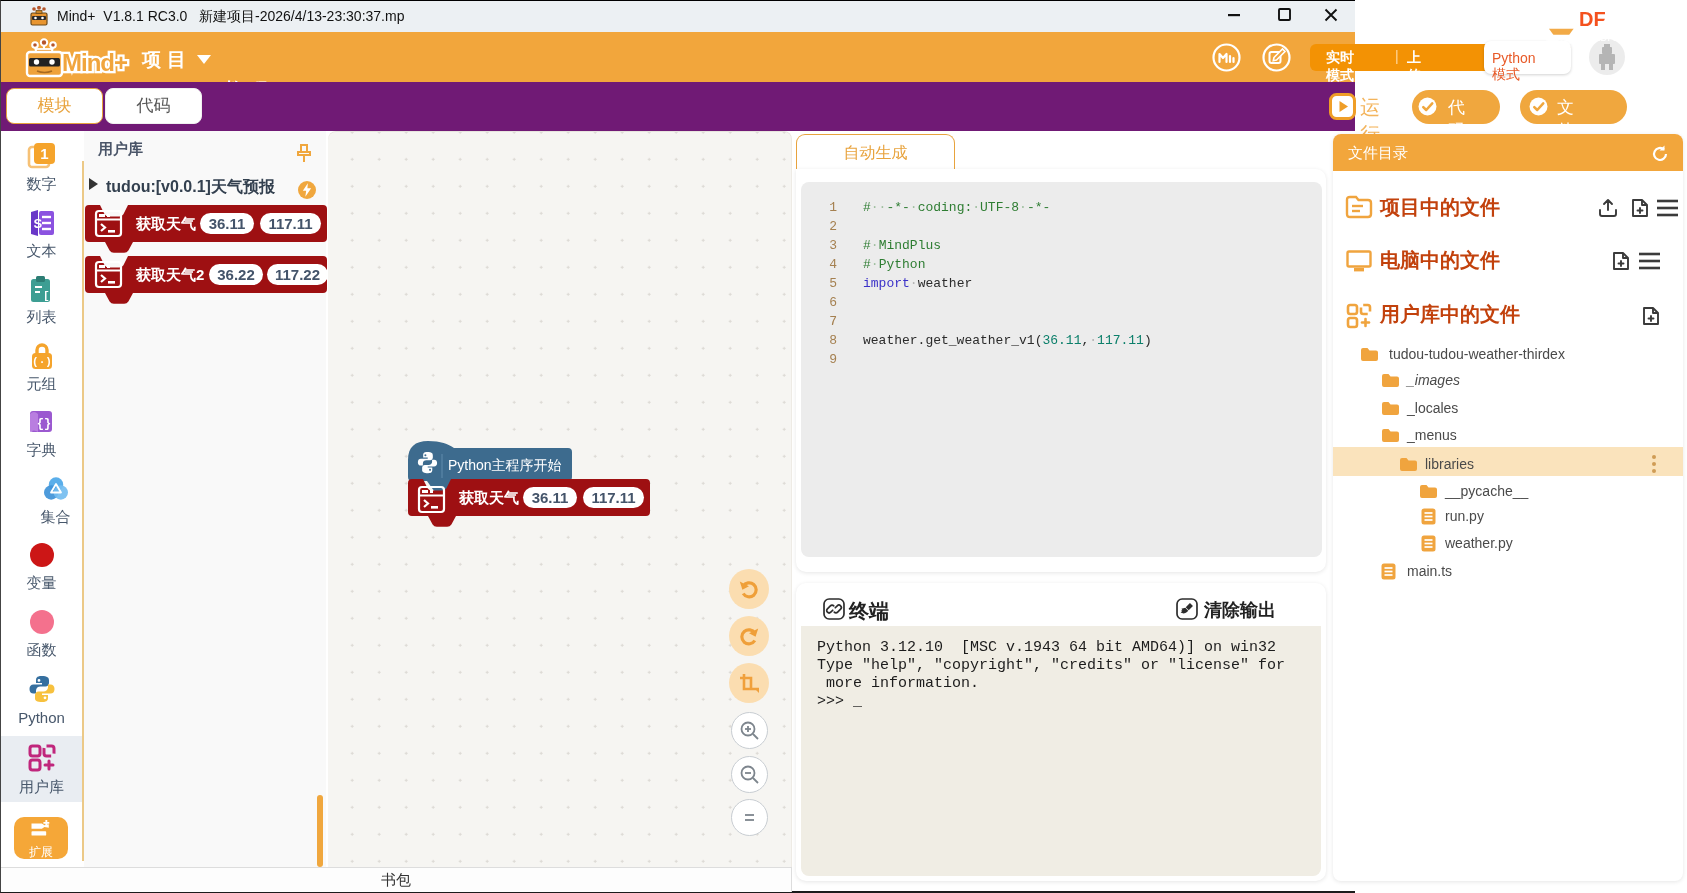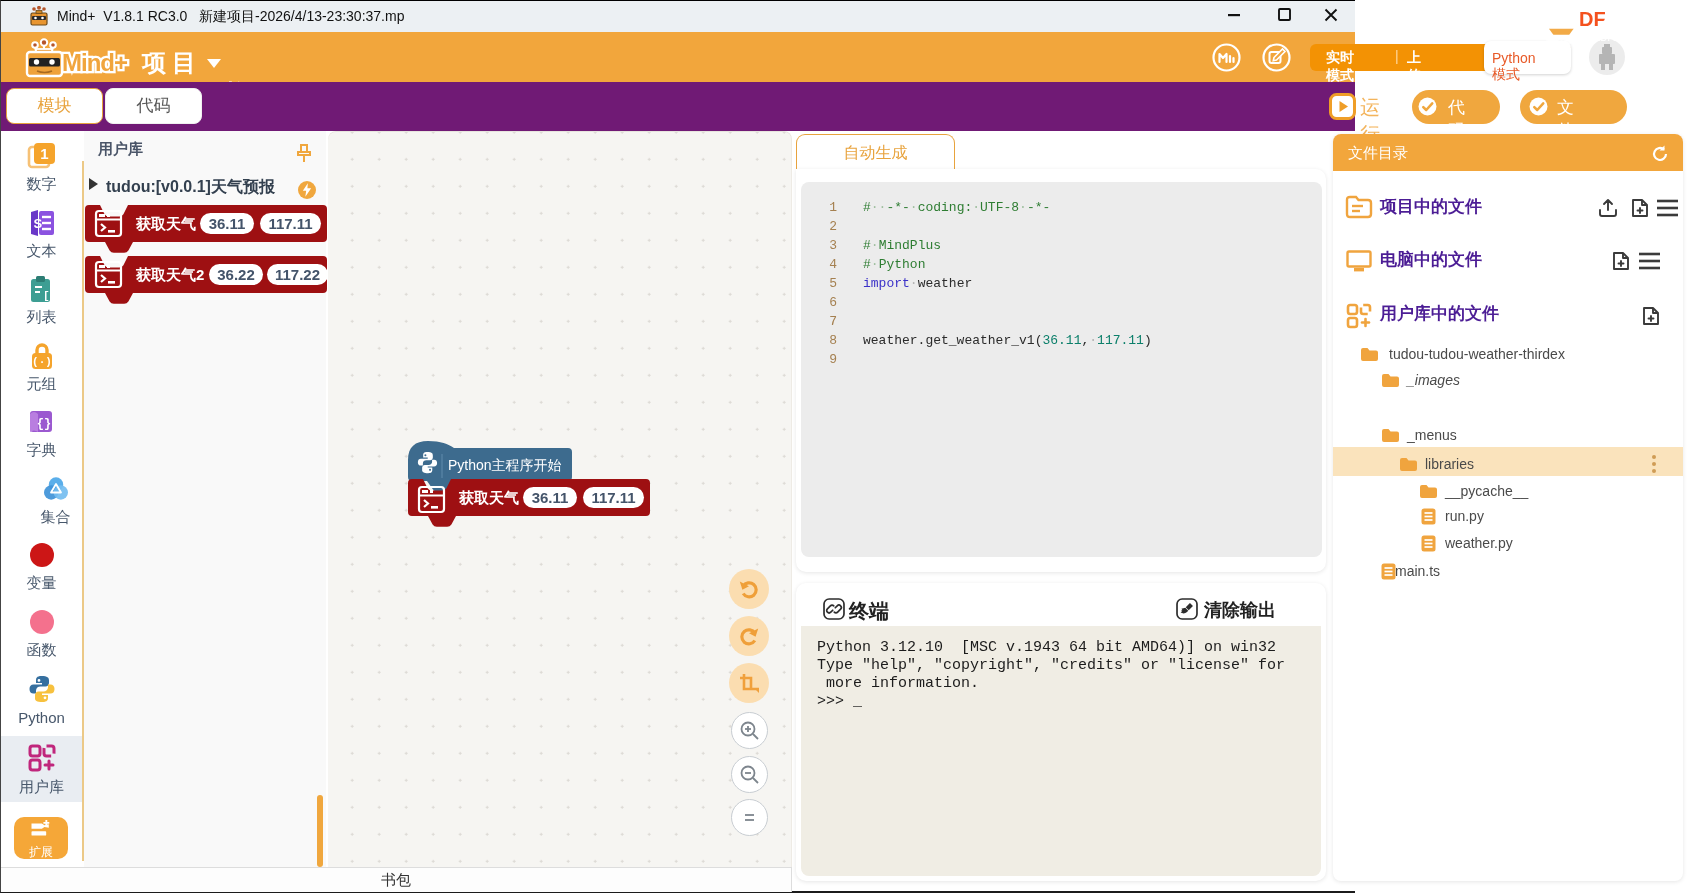--- a/index.html
+++ b/index.html
@@ -3,21 +3,21 @@
 <meta charset="utf-8">
 <style>
 * { margin:0; padding:0; box-sizing:border-box; }
 html,body { width:1687px; height:893px; overflow:hidden; font-family:"Liberation Sans",sans-serif; }
 #win { position:relative; width:1355px; height:893px; background:#fff; border-top:1px solid #000; border-bottom:2px solid #1b1b1b; border-left:1px solid #444; }
 
 #titlebar { position:absolute; left:0; top:0; width:100%; height:31px; background:#ecf0f3; }
 #titlebar .ttext { position:absolute; left:56px; top:7px; font-size:14px; color:#111; }
 
 #menubar { position:absolute; left:0; top:31px; width:100%; height:50px; background:#f2a63c; }
-.menuitem { position:absolute; top:15px; color:#fff; font-size:24px; font-weight:bold; letter-spacing:6px; }
+.menuitem { position:absolute; top:15px; color:#fff; font-size:19px; font-weight:bold; letter-spacing:6px; }
 .caret { display:inline-block; width:0; height:0; border-left:7px solid transparent; border-right:7px solid transparent; border-top:9px solid #fff; vertical-align:middle; margin-left:5px; margin-bottom:3px; }
 
 #tabrow { position:absolute; left:0; top:81px; width:100%; height:49px; background:#701a75; }
 .tab { position:absolute; top:6px; height:36px; background:#fff; border:1px solid #e6a23c; border-radius:8px; text-align:center; font-size:17px; line-height:34px; }
 
 #sidebar { position:absolute; left:0; top:130px; width:81px; height:736px; background:#fff; }
 #palette { position:absolute; left:83px; top:130px; width:242px; height:736px; background:#f9f9f9; }
 #pal-divider { position:absolute; left:81px; top:160px; width:2px; height:700px; background:#ecc987; }
 #canvas { position:absolute; left:327px; top:130px; width:464px; height:736px; background:#f6f5f2; border-radius:8px 8px 0 0; }
 #bottombar { position:absolute; left:0; top:866px; width:791px; height:25px; background:#fdfdfd; border-top:1px solid #ddd; border-right:1px solid #ddd; text-align:center; font-size:15px; color:#333; line-height:24px; }
@@ -38,21 +38,21 @@
 #codearea { position:absolute; left:5px; top:13px; width:521px; height:375px; background:#ececec; border-radius:8px; padding-top:16px; font-family:"Liberation Mono",monospace; font-size:13px; line-height:19px; }
 .cl { display:flex; }
 .ln { width:36px; text-align:right; color:#a58050; flex:0 0 36px; }
 .cc { margin-left:26px; color:#2b2b2b; white-space:pre; }
 .cc i, .cmt i { font-style:normal; color:#b4b4b4; }
 .cmt { color:#2e7d32; }
 .cmt i { color:#9fbf9f; }
 .kw { color:#3b31c8; }
 .num { color:#0b7f6a; }
 #termbody { position:absolute; left:5px; top:43px; width:520px; height:250px; background:#f0ede4; border-radius:0 0 8px 8px; font-family:"Liberation Mono",monospace; font-size:15px; line-height:18px; color:#1c1c1c; padding:13px 0 0 16px; white-space:pre-wrap; }
-.fsec { position:absolute; left:47px; font-size:17px; font-weight:bold; color:#4c1d95; line-height:24px; }
+.fsec { position:absolute; left:47px; font-size:20px; font-weight:bold; color:#c2410c; line-height:24px; }
 .dkic { position:absolute; }
 .trow { position:absolute; left:0; width:350px; height:27px; }
 .trow span { position:absolute; top:4px; font-size:14px; color:#4a4a4a; }
 .trow svg.fold, .trow svg.fic { position:absolute; top:5px; }
 .trow svg.fic { top:4px; }
 .hlrow { position:absolute; left:0; top:313px; width:350px; height:29px; background:#fae3bc; }
 </style>
 </head>
 <body>
 <div id="win">
@@ -505,20 +505,26 @@
           <path d="M1 3 q0-2 2-2 h4.5 l2 2.5 H16 q2 0 2 2 V12 q0 2 -2 2 H3 q-2 0 -2-2 z" fill="#f0a43e"></path>
         </svg>
         <span style="left:56px;">tudou-tudou-weather-thirdex</span>
       </div>
     <div class="trow" style="top:234px;">
         <svg class="fold" style="left:48px;" width="19" height="15" viewBox="0 0 19 15">
           <path d="M1 3 q0-2 2-2 h4.5 l2 2.5 H16 q2 0 2 2 V12 q0 2 -2 2 H3 q-2 0 -2-2 z" fill="#f0a43e"></path>
         </svg>
         <span style="left:74px;font-style:italic;">_images</span>
       </div>
+    <div class="trow" style="top:262px;">
+        <svg class="fold" style="left:48px;" width="19" height="15" viewBox="0 0 19 15">
+          <path d="M1 3 q0-2 2-2 h4.5 l2 2.5 H16 q2 0 2 2 V12 q0 2 -2 2 H3 q-2 0 -2-2 z" fill="#f0a43e"></path>
+        </svg>
+        <span style="left:74px;">_locales</span>
+      </div>
     <div class="trow" style="top:289px;">
         <svg class="fold" style="left:48px;" width="19" height="15" viewBox="0 0 19 15">
           <path d="M1 3 q0-2 2-2 h4.5 l2 2.5 H16 q2 0 2 2 V12 q0 2 -2 2 H3 q-2 0 -2-2 z" fill="#f0a43e"></path>
         </svg>
         <span style="left:74px;">_menus</span>
       </div>
     <div class="trow" style="top:318px;">
         <svg class="fold" style="left:66px;" width="19" height="15" viewBox="0 0 19 15">
           <path d="M1 3 q0-2 2-2 h4.5 l2 2.5 H16 q2 0 2 2 V12 q0 2 -2 2 H3 q-2 0 -2-2 z" fill="#f0a43e"></path>
         </svg>
@@ -561,17 +567,17 @@
       </div>
     <div class="trow" style="top:425px;">
         <svg class="fic" style="left:48px;" width="15" height="17" viewBox="0 0 15 17">
           <rect x="0.5" y="0.5" width="14" height="16" rx="2.5" fill="#f0a43e"></rect>
           <g stroke="#fff" stroke-width="1.7">
             <line x1="3.5" y1="5" x2="11.5" y2="5"></line>
             <line x1="3.5" y1="8.5" x2="11.5" y2="8.5"></line>
             <line x1="3.5" y1="12" x2="11.5" y2="12"></line>
           </g>
         </svg>
-        <span style="left:62px;text-align:center;">main.ts</span>
+        <span style="left:74px;text-align:center;">main.ts</span>
       </div>
   </div>
   <div id="bottombar">书包</div>
 </div>
 
 </body></html>

